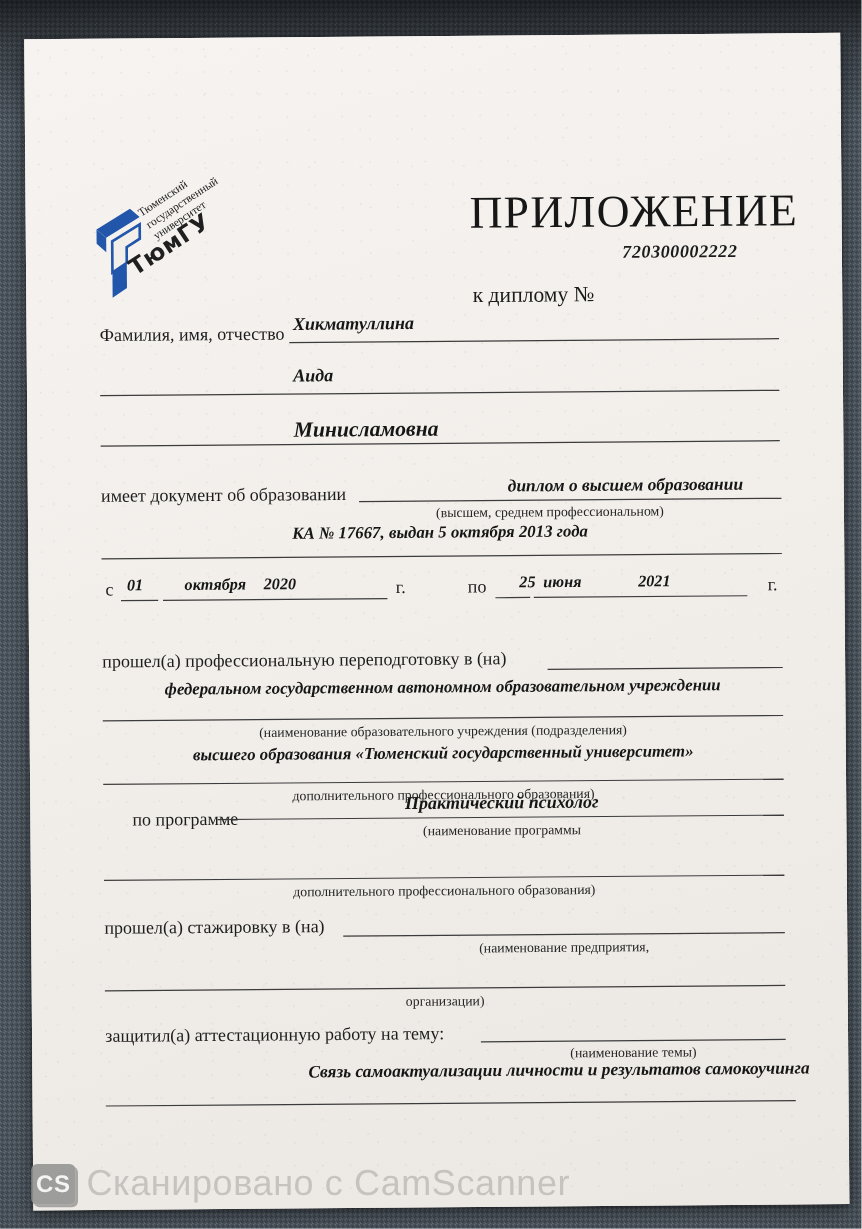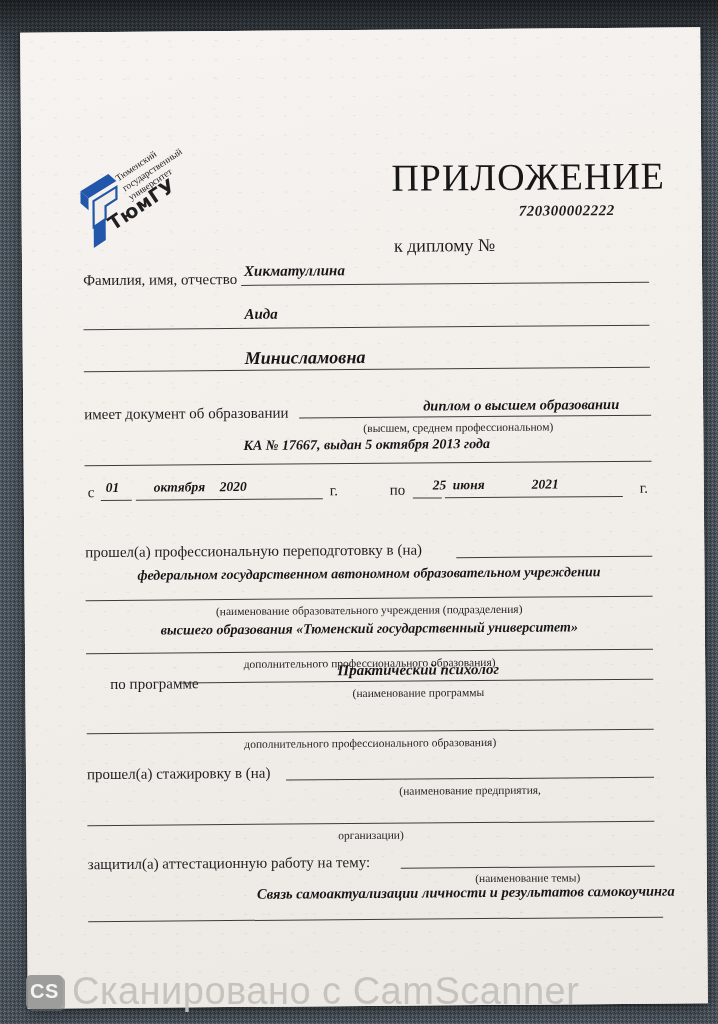--- a/index.html
+++ b/index.html
@@ -61,21 +61,21 @@
   
   .wm{position:absolute;left:26px;top:970px;display:flex;align-items:center;gap:9px;
       font-family:"Liberation Sans", sans-serif;text-align:right;}
   .wm-badge{
     width:37px;height:34px;border-radius:5px;
     background:rgba(146,146,146,0.88);
     color:#f4f4f4;font-size:20px;font-weight:bold;
     display:flex;align-items:center;justify-content:center;letter-spacing:0.5px;
     box-shadow:2px 2px 0 rgba(110,110,110,0.55);
   }
-  .wm-text{font-size:38px;color:rgba(196,193,189,0.95);letter-spacing:0.5px;}
+  .wm-text{font-size:30px;color:rgba(196,193,189,0.95);letter-spacing:0.5px;}
 </style>
 </head>
 <body>
 
 <div class="fabric"></div>
 <div class="fabric-shade"></div>
 
 <div class="paper">
 
   <svg class="logo-icon" width="48" height="84" viewBox="0 0 48 84">

